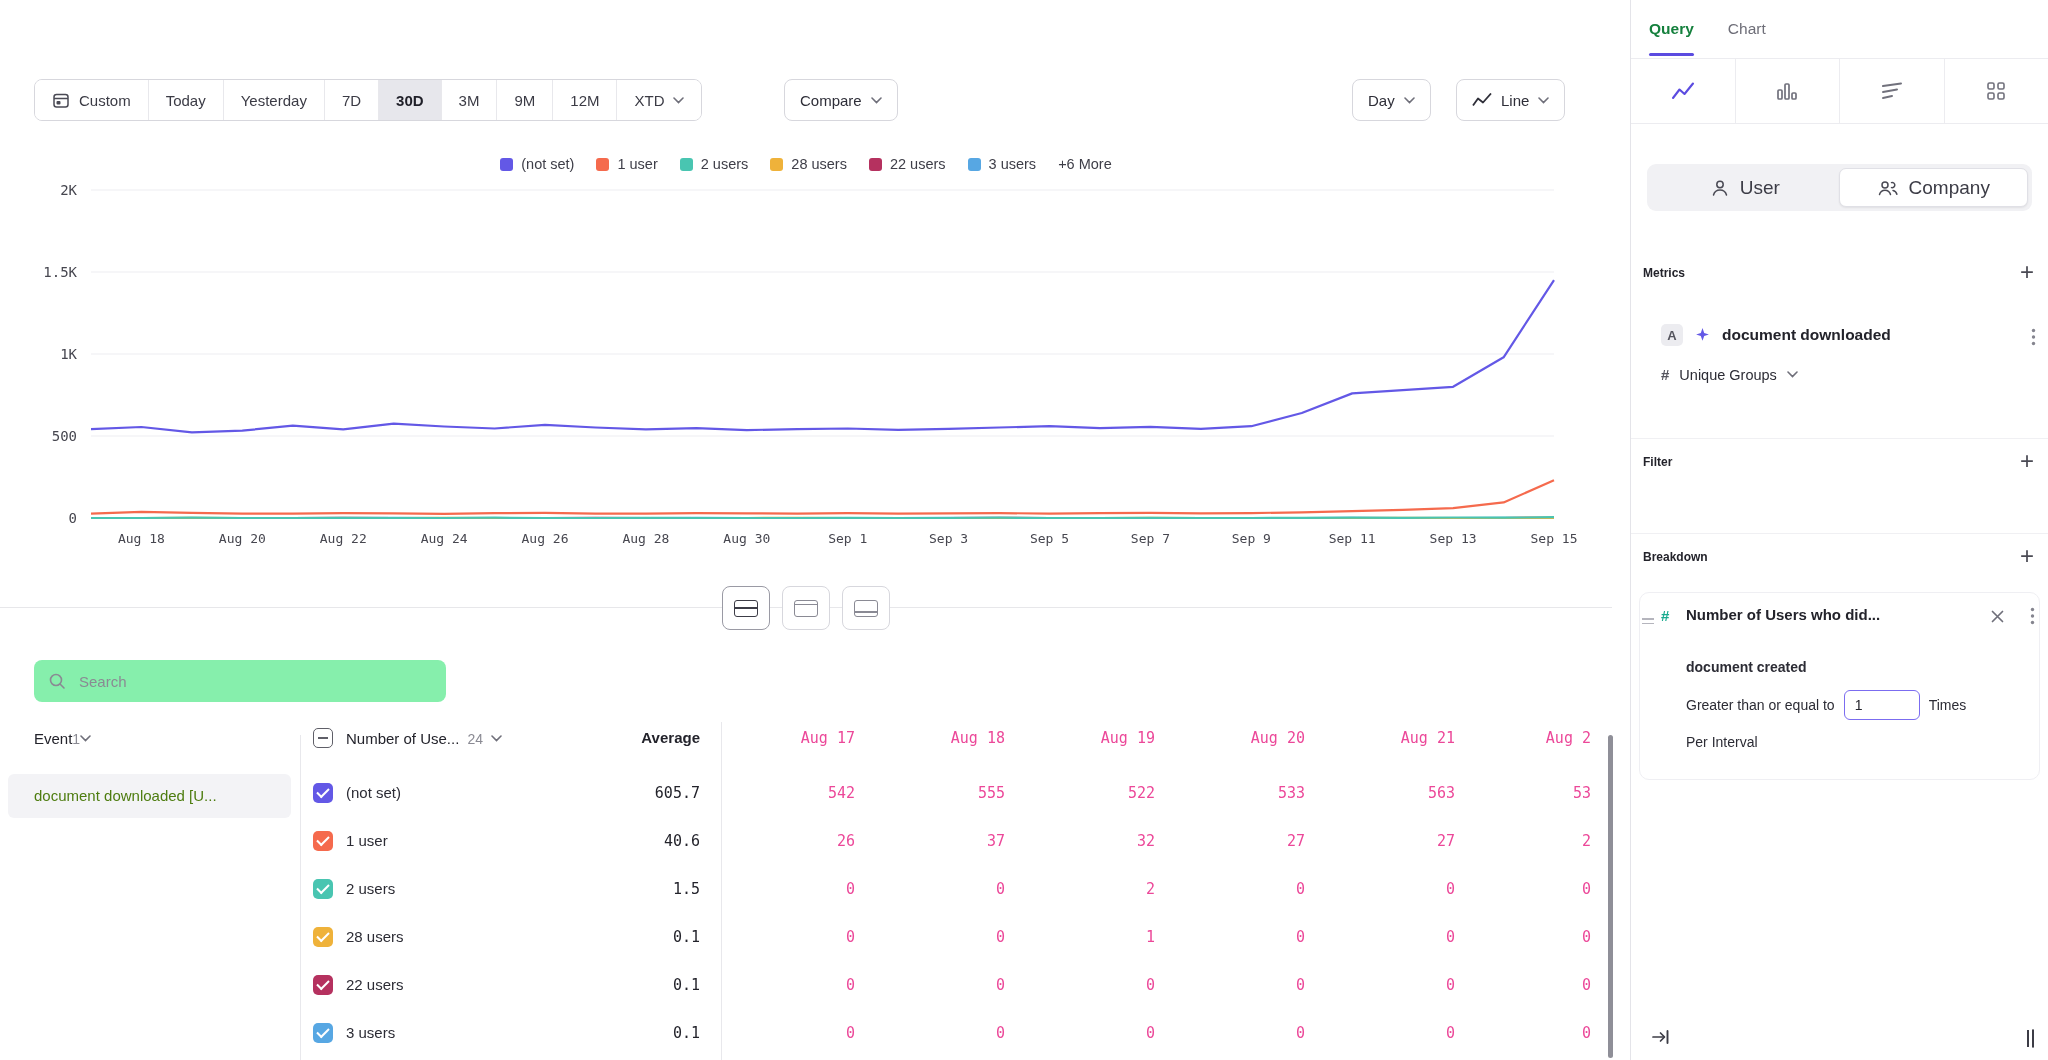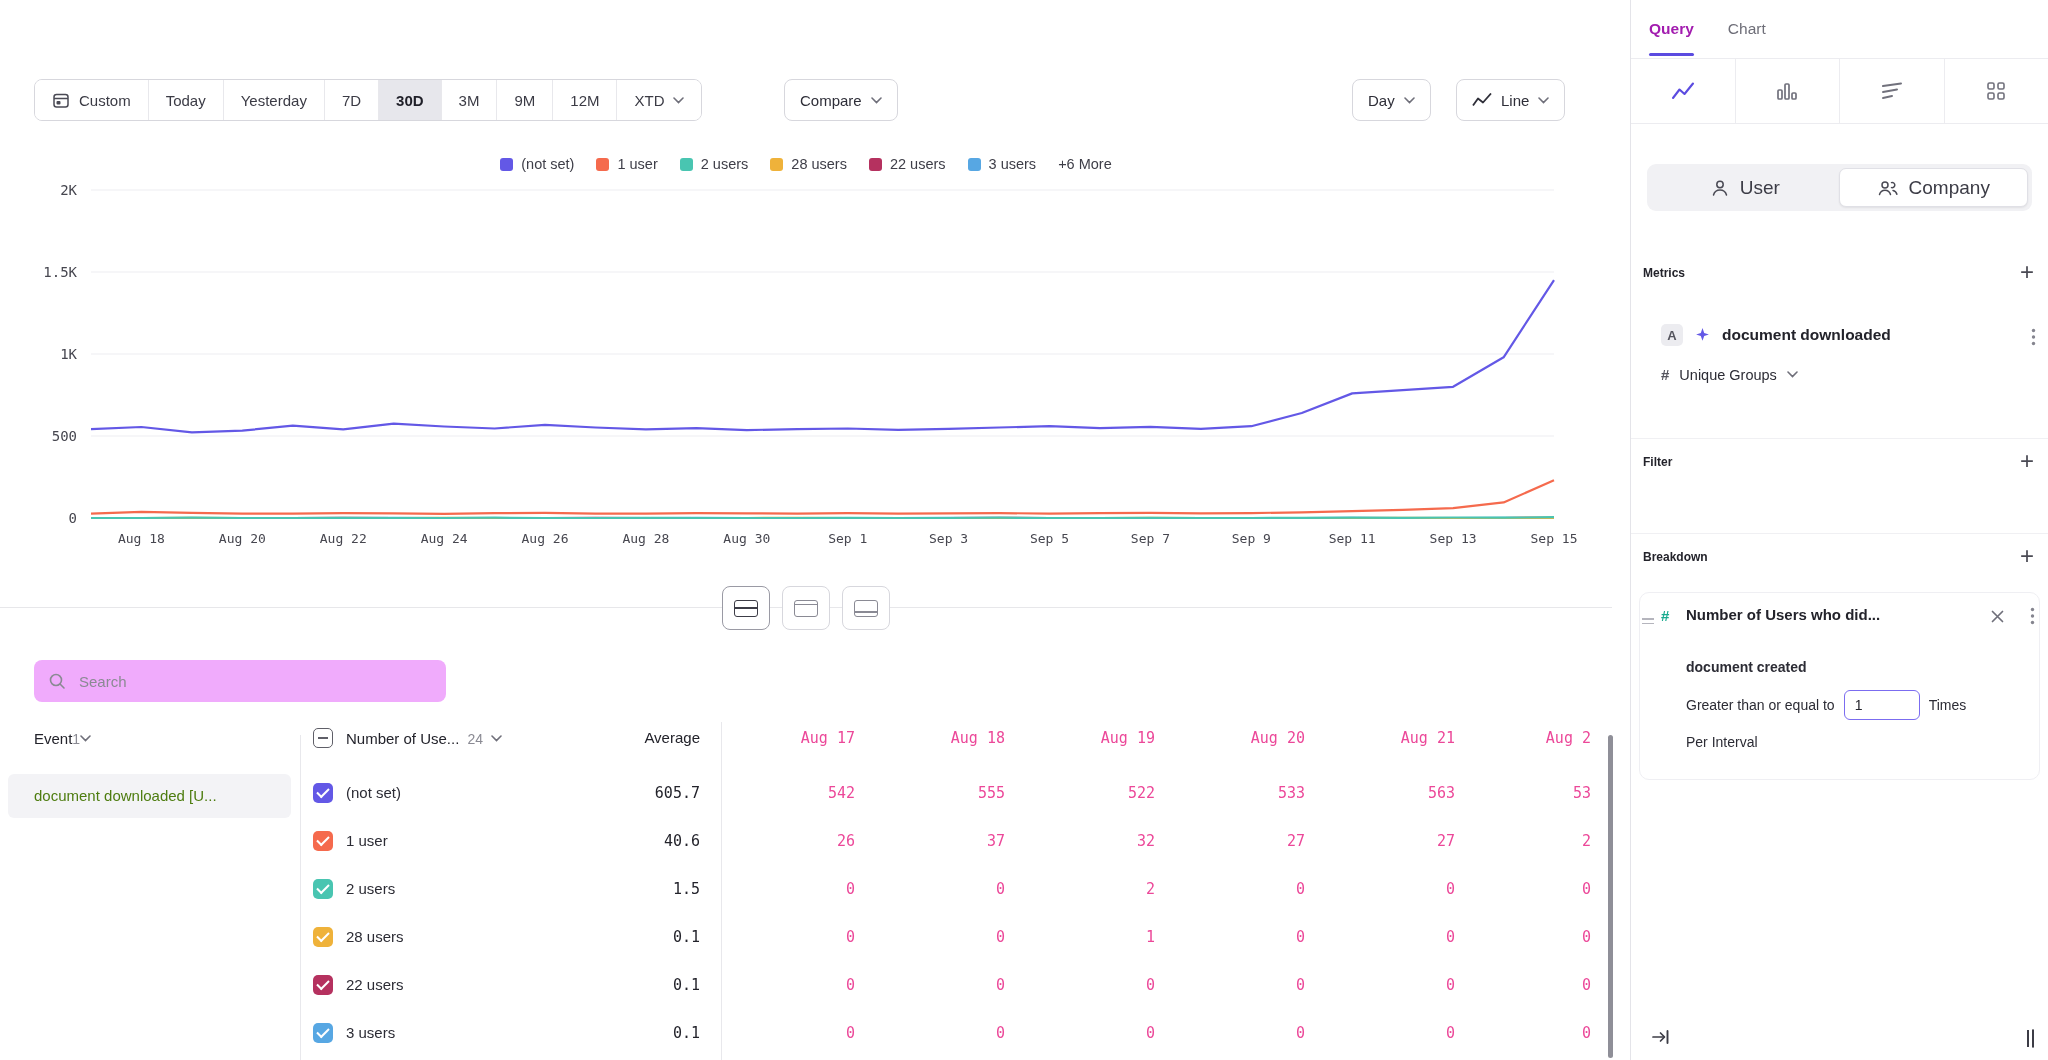--- a/index.html
+++ b/index.html
@@ -36,21 +36,21 @@
   .lt-btn.sel{border-color:#9a9aa4}
   .lt-ic{width:24px;height:17px;border:1.7px solid #8a8a94;border-radius:3px;position:relative;box-sizing:border-box}
   .lt-btn.sel .lt-ic{border-color:#3c3c46}
   .lt-ic span{position:absolute;left:0;right:0;height:1.7px;background:#8a8a94}
   .lt-btn.sel .lt-ic span{background:#3c3c46}
   .lt-mid span{top:50%;margin-top:-1px}
   .lt-top span{top:3px}
   .lt-bot span{bottom:3px}
 
   
-  .search{position:absolute;left:34px;top:660px;width:412px;height:42px;background:#f0abfc;border-radius:8px;
+  .search{position:absolute;left:34px;top:660px;width:412px;height:42px;background:#86efac;border-radius:8px;
     display:flex;align-items:center;padding:0 14px;gap:11px;box-sizing:border-box}
   .search input{flex:1;border:none;background:transparent;outline:none;font-size:15px;color:#3c3c46;
     font-family:"Liberation Sans",sans-serif}
   .search input::placeholder{color:#8a8a93}
 
   
   .vline{position:absolute;width:1px;background:#e8e8ec}
   .thead{position:absolute;left:0;top:714px;width:1612px;height:48px}
   .trow{position:absolute;left:0;width:1612px;height:48px}
   .event-head{position:absolute;left:34px;top:16px;display:flex;align-items:center;gap:0;font-size:15px;color:#23232b;cursor:pointer}
@@ -68,21 +68,21 @@
   .c0{left:721px}.c1{left:871px}.c2{left:1021px}.c3{left:1171px}.c4{left:1321px}
   .c5{left:1471px;width:134px;padding-right:14px}
   .event-item{position:absolute;left:8px;top:774px;width:283px;height:44px;background:#f3f3f6;border-radius:6px;
     line-height:44px;padding-left:26px;font-size:15px;color:#4d7c0f;white-space:nowrap;overflow:hidden;cursor:pointer;box-sizing:border-box}
   .vscroll{position:absolute;left:1608px;top:735px;width:5px;height:323px;background:#8f8f98;border-radius:3px}
 
   
   #qpanel{position:absolute;left:1630px;top:0;width:418px;height:1060px;border-left:1px solid #e4e4e9;background:#fff;box-sizing:border-box}
   .qtabs{position:absolute;top:0;left:0;right:0;height:58px;display:flex;align-items:stretch;padding-left:18px;gap:34px;font-size:15.5px}
   .qtab{color:#6e6e78;cursor:pointer;position:relative;display:flex;align-items:center}
-  .qtab.active{color:#a21caf;font-weight:bold}
+  .qtab.active{color:#15803d;font-weight:bold}
   .qtab.active::after{content:"";position:absolute;left:0;right:0;bottom:2px;height:3px;border-radius:2px;background:#5b4be0}
   .chart-type-row{position:absolute;top:58px;left:0;right:0;height:64px;border-top:1px solid #ececf0;
     border-bottom:1px solid #ececf0;display:flex}
   .ct-cell{flex:1;display:flex;align-items:center;justify-content:center;border-left:1px solid #ececf0;cursor:pointer}
   .ct-cell:first-child{border-left:none}
   .scope{position:absolute;top:164px;left:16px;right:16px;height:47px;background:#f1f1f4;border-radius:9px;
     display:flex;padding:4px;box-sizing:border-box}
   .scope-opt{flex:1;display:flex;align-items:center;justify-content:center;gap:10px;font-size:19px;color:#3c3c46;
     border-radius:7px;cursor:pointer}
   .scope-opt.sel{background:#fff;border:1px solid #e0e0e6;box-shadow:0 1px 2px rgba(0,0,0,.07)}
@@ -281,21 +281,21 @@
     <span class="cb cb-ind">
         <i></i>
       </span>
     <div class="shead">
       <span>Number of Use...</span>
       <span class="cnt">24</span>
       <svg width="11" height="7" viewBox="0 0 11 7">
           <path d="M1 1l4.5 4.5L10 1" fill="none" stroke="#6f6f7a" stroke-width="1.6" stroke-linecap="round"></path>
         </svg>
     </div>
-    <span class="ravg" style="font-weight:normal">Average</span>
+    <span class="ravg" style="font-weight:bold">Average</span>
     <span class="rc mono c0">Aug 17</span>
     <span class="rc mono c1">Aug 18</span>
     <span class="rc mono c2">Aug 19</span>
     <span class="rc mono c3">Aug 20</span>
     <span class="rc mono c4">Aug 21</span>
     <span class="rc mono c5">Aug 2</span>
   </div>
 
   <div class="vline" style="left:300px;top:735px;height:325px"></div>
   <div class="vline" style="left:721px;top:722px;height:338px"></div>

